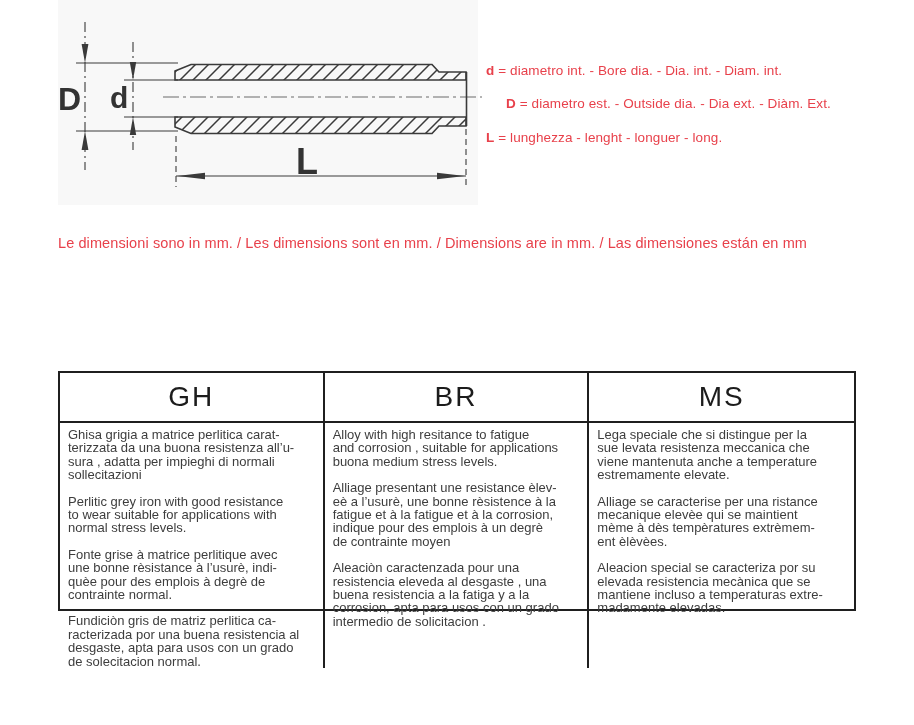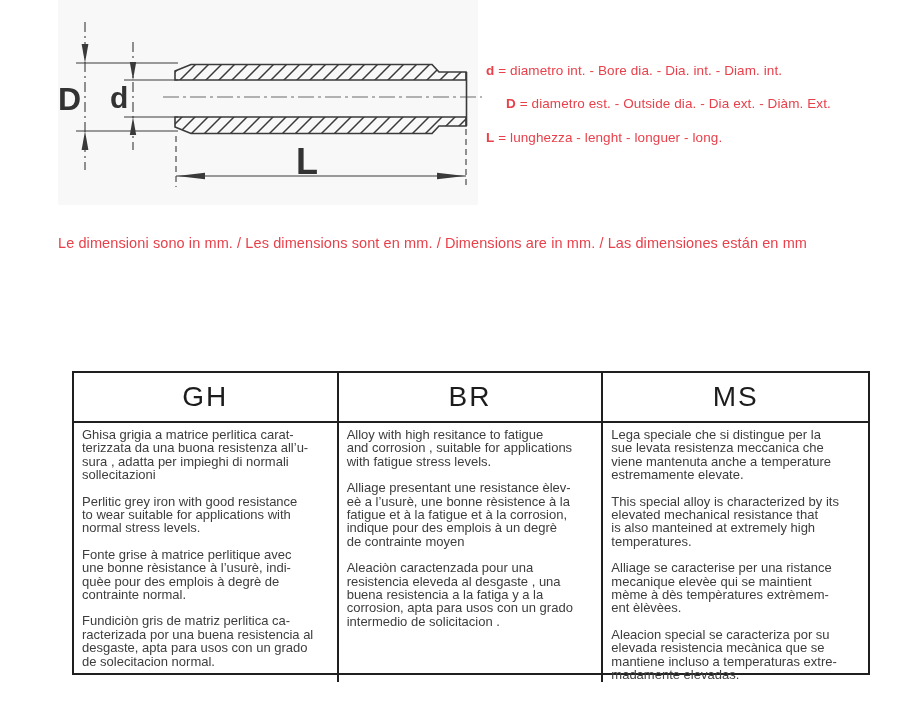--- a/index.html
+++ b/index.html
@@ -25,21 +25,21 @@
   .legend-row-2{top:129px;}
 
   .dim-note{
     position:absolute;left:58px;top:234px;width:820px;
     color:var(--accent-red,#e8414b);
     font-size:14.5px;line-height:19px;white-space:nowrap;letter-spacing:.1px;
   }
 
   
   .materials-table{
-    position:absolute;left:72px;top:371px;width:798px;height:304px;
+    position:absolute;left:58px;top:371px;width:798px;height:240px;
     display:grid;grid-template-columns:1fr 1fr 1fr;grid-template-rows:50px 1fr;
     border:2px solid var(--table-border,#1f1f1f);
     box-sizing:border-box;background:#ffffff;
   }
   .th{
     display:flex;align-items:center;justify-content:center;
     font-size:28px;letter-spacing:2px;color:#1c1c1c;
     border-bottom:2px solid var(--table-border,#1f1f1f);
     border-right:2px solid var(--table-border,#1f1f1f);
     box-sizing:border-box;
@@ -139,41 +139,37 @@
 quèe pour des emplois à degrè de
 contrainte normal.</p>
     <p>Fundiciòn gris de matriz perlitica ca-
 racterizada por una buena resistencia al
 desgaste, apta para usos con un grado
 de solecitacion normal.</p>
   </div>
   <div class="td">
     <p>Alloy with high resitance to fatigue
 and corrosion , suitable for applications
-with fatigue stress levels.</p>
+buona medium stress levels.</p>
     <p>Alliage presentant une resistance èlev-
 eè a l’usurè, une bonne rèsistence à la
 fatigue et à la fatigue et à la corrosion,
 indique pour des emplois à un degrè
 de contrainte moyen</p>
     <p>Aleaciòn caractenzada pour una
 resistencia eleveda al desgaste , una
 buena resistencia a la fatiga y a la
 corrosion, apta para usos con un grado
 intermedio de solicitacion .</p>
   </div>
   <div class="td last">
     <p>Lega speciale che si distingue per la
 sue levata resistenza meccanica che
 viene mantenuta anche a temperature
 estremamente elevate.</p>
-    <p>This special alloy is characterized by its
-elevated mechanical resistance that
-is also manteined at extremely high
-temperatures.</p>
     <p>Alliage se caracterise per una ristance
 mecanique elevèe qui se maintient
 mème à dès tempèratures extrèmem-
 ent èlèvèes.</p>
     <p>Aleacion special se caracteriza por su
 elevada resistencia mecànica que se
 mantiene incluso a temperaturas extre-
 madamente elevadas.</p>
   </div>
 </div>

